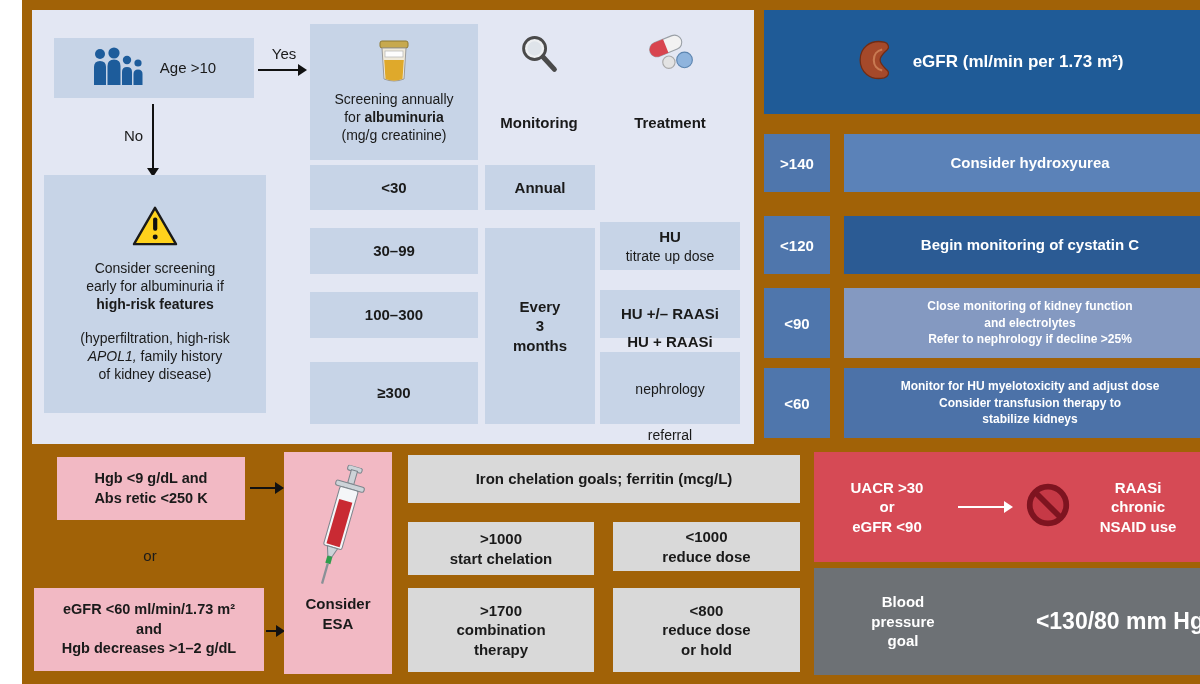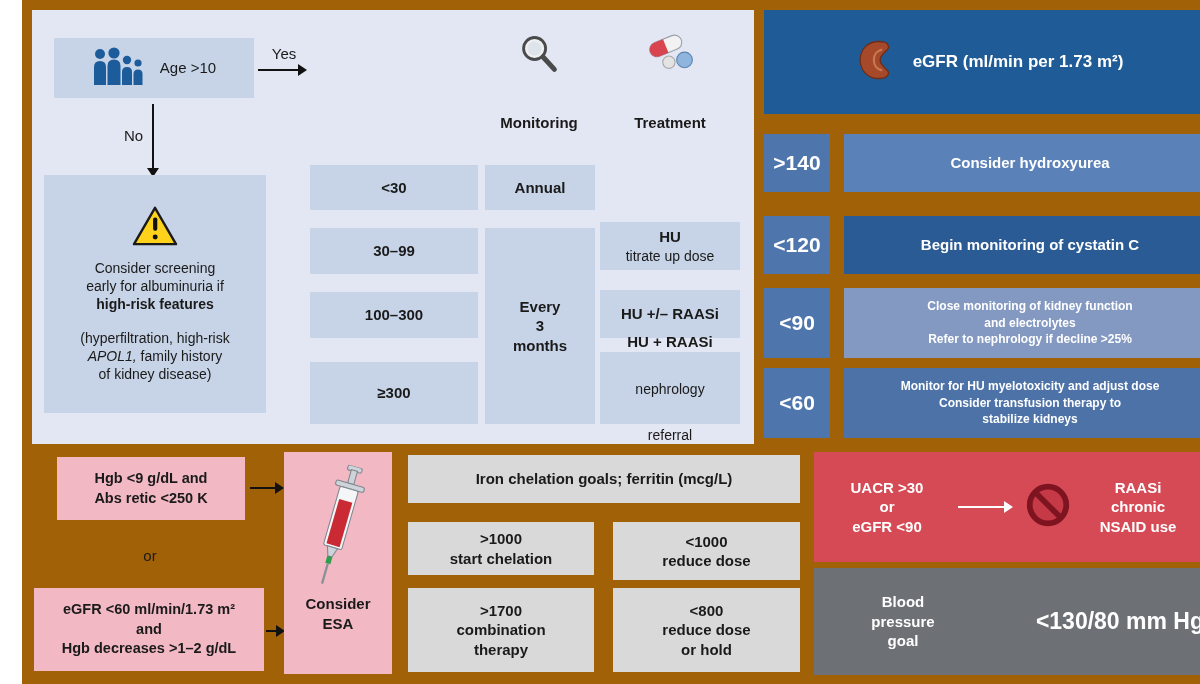--- a/index.html
+++ b/index.html
@@ -20,21 +20,21 @@
   .s125 { font-size:12px; line-height:1.4; }
   .white { color:#ffffff; }
   .harrow { height:2px; background:#111; position:relative; }
   .harrow::after { content:""; position:absolute; right:-9px; top:-5px; width:0; height:0;
       border-left:9px solid #111; border-top:6px solid transparent; border-bottom:6px solid transparent; }
   .harrow.light { background:#fff; }
   .harrow.light::after { border-left-color:#fff; }
   .varrow { width:2px; background:#111; position:relative; }
   .varrow::after { content:""; position:absolute; bottom:-9px; left:-5px; width:0; height:0;
       border-top:9px solid #111; border-left:6px solid transparent; border-right:6px solid transparent; }
-  .egfr-label { background:#4f76ac; color:#fff; font-weight:bold; font-size:21px; }
+  .egfr-label { background:#4f76ac; color:#fff; font-weight:bold; font-size:15px; }
   .lines > div { line-height:1.3; }
 </style>
 </head>
 <body>
 
 <div class="canvas">
 
   <div class="abs panelA" style="left:10px;top:10px;width:722px;height:434px;">
 
     <div class="abs row blue" style="left:22px;top:28px;width:200px;height:60px;gap:10px;">
@@ -52,20 +52,35 @@
       </span>
       <span class="s15">Age &gt;10</span>
     </div>
 
     <div class="abs s15" style="left:230px;top:34px;width:44px;text-align:center;">Yes</div>
     <div class="abs harrow" style="left:226px;top:59px;width:40px;"></div>
 
     <div class="abs s15" style="left:92px;top:116px;">No</div>
     <div class="abs varrow" style="left:120px;top:92px;height:64px;"></div>
 
+    <div class="abs box blue" style="left:278px;top:14px;width:168px;height:136px;padding:6px 4px;">
+      <span>
+        <svg width="36" height="42" viewBox="0 0 36 42">
+          <rect x="4" y="1" width="28" height="7" rx="2" fill="#c7a94e" stroke="#8f7a33"></rect>
+          <path d="M6 8 h24 l-2 31 q-10 4 -20 0 Z" fill="#efe9da" stroke="#9a9a9a"></path>
+          <path d="M8.2 20 h19.6 l-1.3 19 q-8.5 3.4 -17 0 Z" fill="#dfa92b"></path>
+          <rect x="9" y="11" width="18" height="6" fill="#fdfdfd" stroke="#bbb" stroke-width="0.8"></rect>
+        </svg>
+      </span>
+      <div class="s14 lines" style="margin-top:4px;">
+        <div>Screening annually</div>
+        <div><span>for </span><span class="b">albuminuria</span></div>
+        <div>(mg/g creatinine)</div>
+      </div>
+    </div>
 
     <div class="abs box" style="left:447px;top:22px;width:120px;height:100px;justify-content:space-between;">
       <span>
         <svg width="44" height="44" viewBox="0 0 40 40">
           <circle cx="16" cy="15" r="10" fill="#eef0f2" stroke="#4a4a4a" stroke-width="2.6"></circle>
           <circle cx="16" cy="15" r="6.5" fill="#dfe4ea"></circle>
           <line x1="23.5" y1="22.5" x2="34" y2="34" stroke="#4a4a4a" stroke-width="4.5" stroke-linecap="round"></line>
         </svg>
       </span>
       <span class="b s15">Monitoring</span>
@@ -196,21 +211,21 @@
       <div>ESA</div>
     </div>
   </div>
 
   <div class="abs box grayc b s15" style="left:386px;top:455px;width:392px;height:48px;">Iron chelation goals; ferritin (mcg/L)</div>
 
   <div class="abs box grayc b s15" style="left:386px;top:522px;width:186px;height:53px;">
     <div>&gt;1000</div>
     <div>start chelation</div>
   </div>
-  <div class="abs box grayc b s15" style="left:591px;top:522px;width:187px;height:58px;">
+  <div class="abs box grayc b s15" style="left:591px;top:522px;width:187px;height:49px;">
     <div>&lt;1000</div>
     <div>reduce dose</div>
   </div>
   <div class="abs box grayc b s15" style="left:386px;top:588px;width:186px;height:84px;">
     <div>&gt;1700</div>
     <div>combination</div>
     <div>therapy</div>
   </div>
   <div class="abs box grayc b s15" style="left:591px;top:588px;width:187px;height:84px;">
     <div>&lt;800</div>

